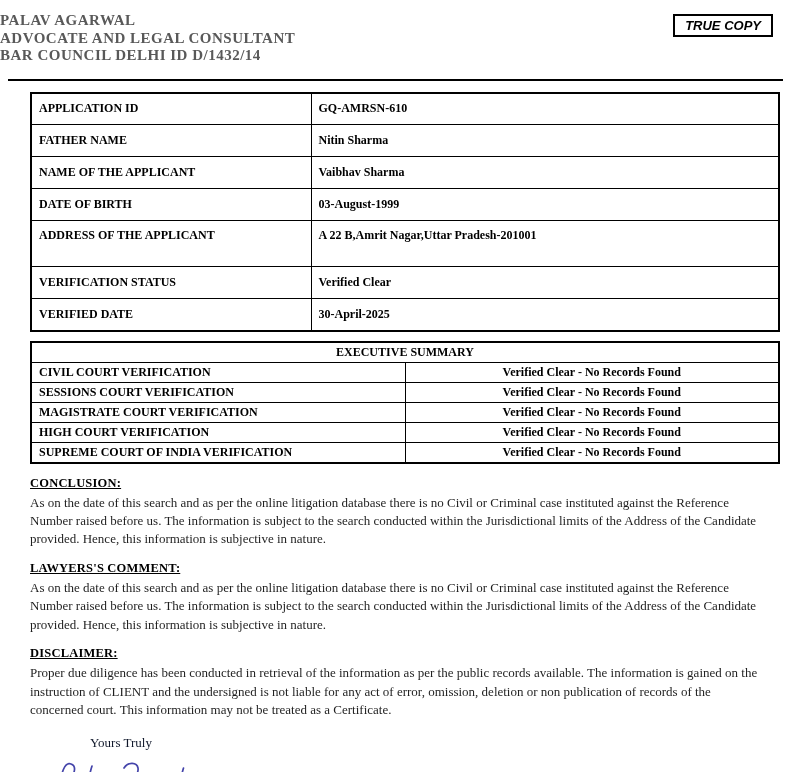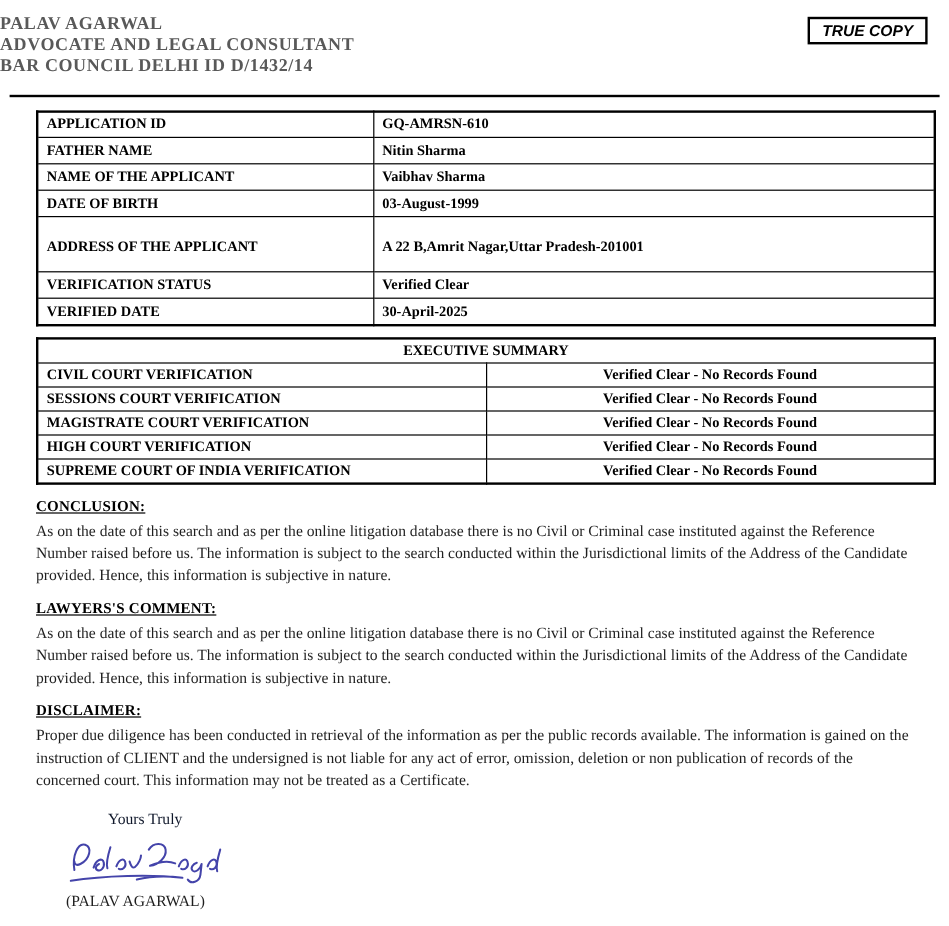--- a/index.html
+++ b/index.html
@@ -23,23 +23,23 @@
   .report-title { text-align: center; margin-top: 10px; }
   .report-title span { font-weight: bold; font-size: 12.5px;
     text-decoration: underline; letter-spacing: 0.3px; }
 
   
   table { border-collapse: collapse; margin-left: 30px; width: 750px;
     border: 2px solid #000; table-layout: fixed; }
   .details-table { margin-top: 11px; }
   td { border: 1px solid #000; padding: 2px 7px; font-size: 12px;
     font-weight: bold; color: #000; overflow: hidden; }
-  .details-table td { height: 22px; vertical-align: middle; }
+  .details-table td { height: 32px; vertical-align: middle; }
   .lbl { width: 280px; }
-  tr.tall td { height: 46px; vertical-align: top; padding-top: 17px; }
+  tr.tall td { height: 46px; vertical-align: top; padding-top: 7px; }
   .summary-table { margin-top: 9px; }
   .summary-table td { height: 20px; }
   .sum-head { text-align: center; height: 19px; }
   .sumval { text-align: center; }
 
   
   .section { margin: 9px 28px 0 30px; }
   .section-heading { display: inline-block; font-weight: bold; font-size: 12.5px;
     text-decoration: underline; letter-spacing: 0.2px; color: #000; }
   .section-body { margin-top: 3px; font-size: 13px; line-height: 1.42;

